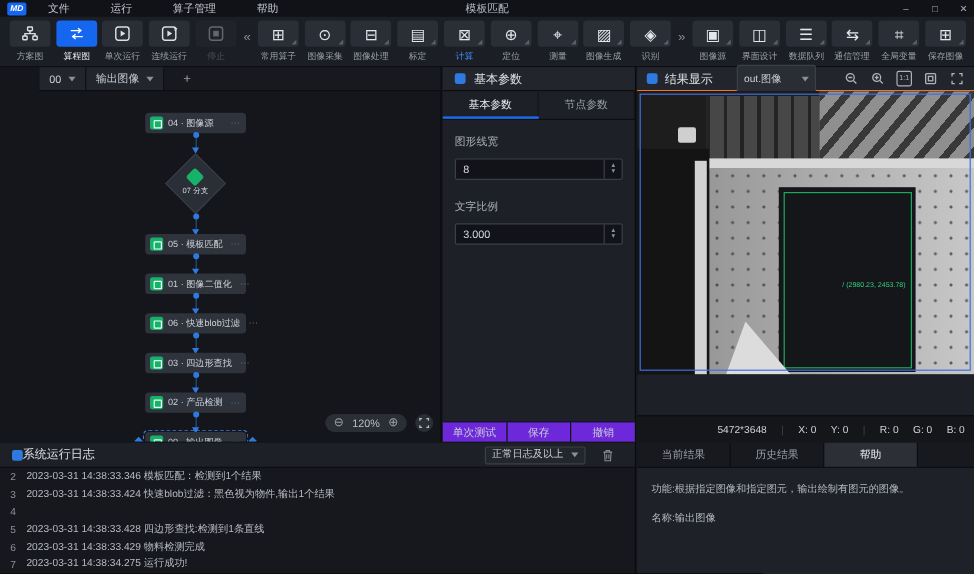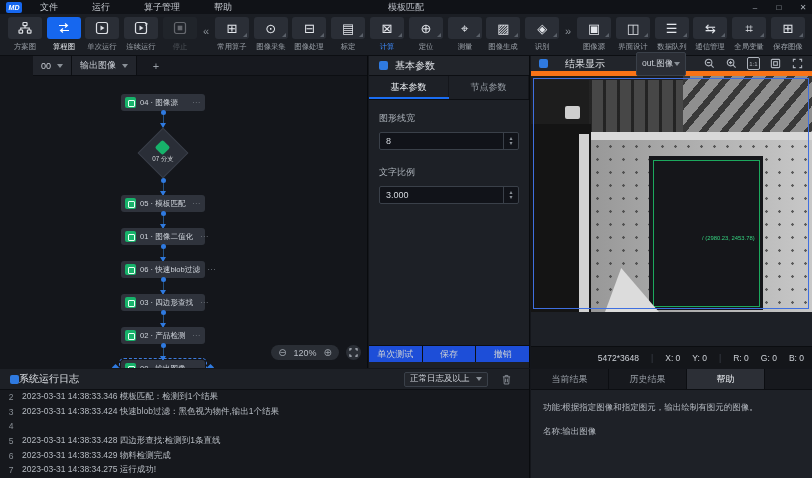--- a/index.html
+++ b/index.html
@@ -68,27 +68,27 @@
   .param-tabs { height:24px; display:flex; border-bottom:1px solid #0c0e12; position:relative; }
   .param-tab { flex:1; display:flex; align-items:center; justify-content:center; font-size:9px; color:#9aa0a8; border-right:1px solid #14161b; }
   .param-tab.active { color:#eef1f5; }
   .param-underline { position:absolute; left:0; bottom:0; width:50%; height:2px; background:#1a6df2; }
   .param-body { padding:12px 10px; }
   .field-label { font-size:9px; color:#aab0b8; margin-bottom:7px; }
   .field-input { height:18px; background:#111319; border:1px solid #3a4049; border-radius:2px; display:flex; align-items:center; margin-bottom:16px; }
   .field-value { flex:1; padding-left:6px; font-size:9px; color:#d5d9df; }
   .spinner { width:15px; height:100%; border-left:1px solid #3a4049; display:flex; flex-direction:column; align-items:center; justify-content:center; }
   .spin-arrow { font-size:6px; line-height:5px; color:#8a9097; }
-  .param-actions { position:absolute; left:0; bottom:6px; width:100%; height:17px; background:#1d4ed8; border-top:1px solid #0c0e12; display:flex; }
+  .param-actions { position:absolute; left:0; bottom:0; width:100%; height:17px; background:#6d28d9; border-top:1px solid #0c0e12; display:flex; }
   .param-action { flex:1; display:flex; align-items:center; justify-content:center; font-size:9px; color:#c9ced5; border-right:1px solid #0d0f13; }
   .param-action:last-child { border-right:none; }
 
   
   .result-panel { position:absolute; left:531px; top:56px; width:281px; height:312px; background:#1d2026; }
-  .result-header { height:20px; display:flex; align-items:center; gap:17px; padding:0 8px; background:#22252b; border-bottom:5px solid #f97316; }
+  .result-header { height:20px; display:flex; align-items:center; gap:6px; padding:0 8px; background:#22252b; border-bottom:1px solid #f97316; }
   .result-dd { margin-left:14px; width:66px; height:15px; background:#2a2d34; border:1px solid #3a4049; border-radius:2px; display:flex; align-items:center; justify-content:space-between; padding:11px 5px; font-size:8.5px; color:#ccd0d7; }
   .result-icons { margin-left:auto; display:flex; gap:9px; align-items:center; }
   .r-ic { width:13px; height:13px; display:flex; align-items:center; justify-content:center; }
   .r-ic svg { stroke:#aeb3bb; fill:none; stroke-width:1.2; }
   .r-ic.text-ic { border:1px solid #aeb3bb; border-radius:2px; font-size:6px; color:#aeb3bb; }
 
   .image-area { position:absolute; left:0; top:20px; width:281px; height:236px; background:#101114; overflow:hidden; }
   .img-topband { position:absolute; left:0; top:0; width:281px; height:66px; background:#1d1d1d; }
   .img-machine { position:absolute; left:152px; top:0; width:129px; height:62px; background:#8f8f8f;
       background-image:repeating-linear-gradient(130deg, rgba(10,10,10,.65) 0 6px, rgba(0,0,0,0) 6px 16px); }

